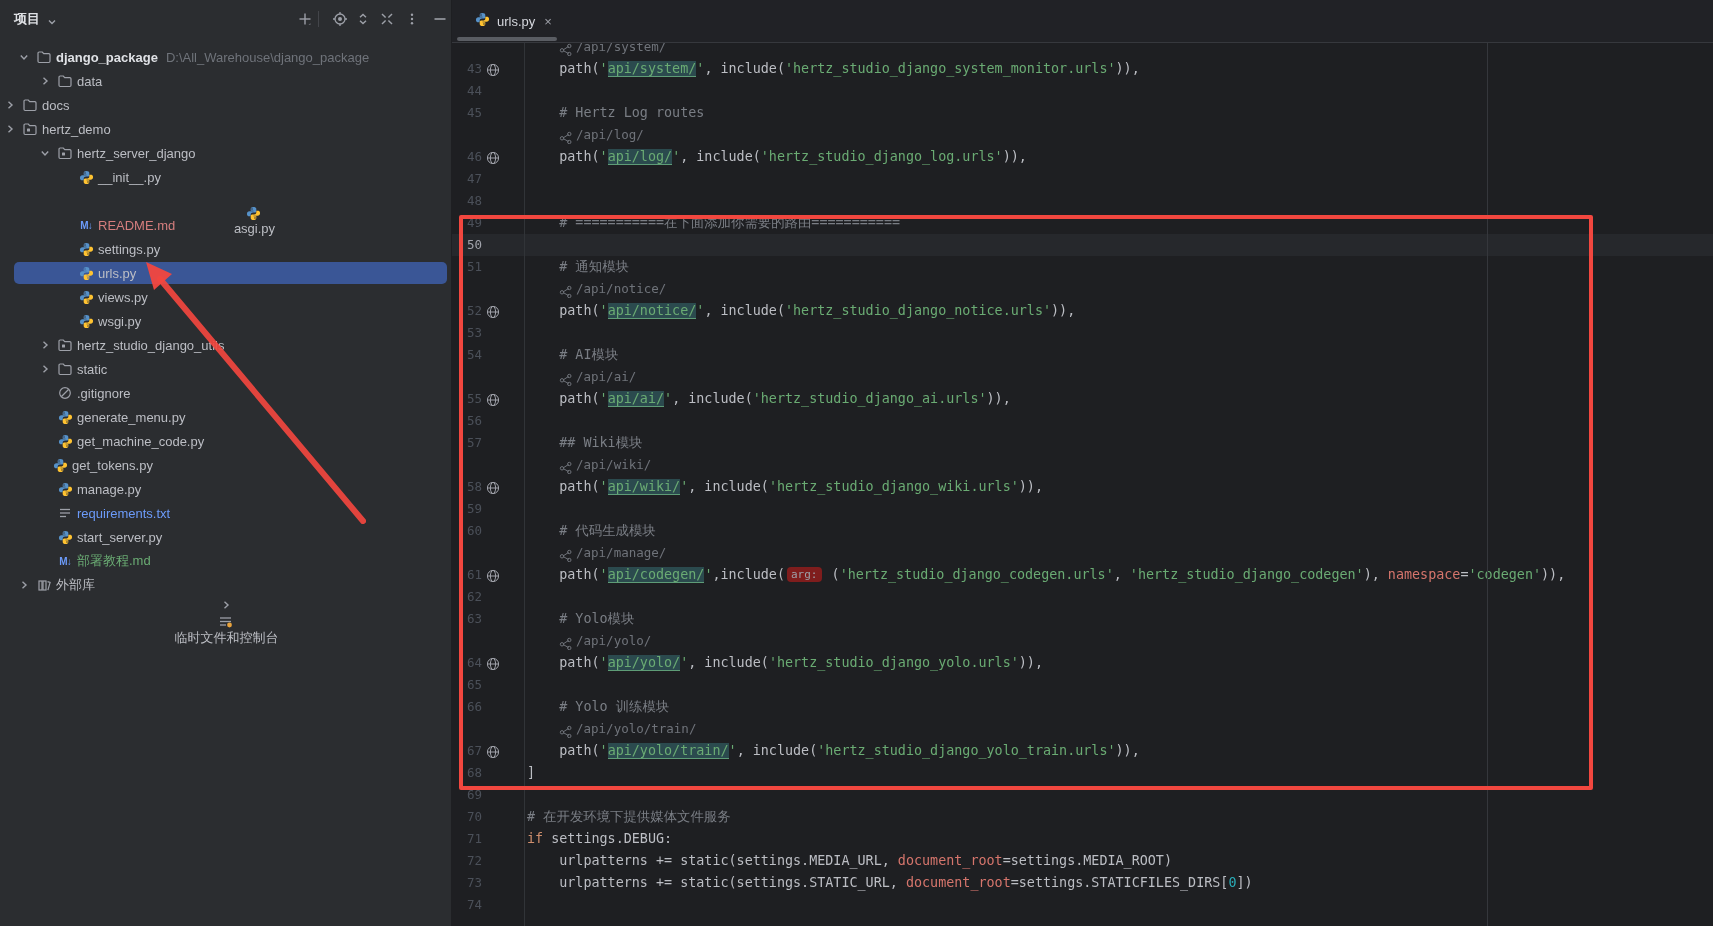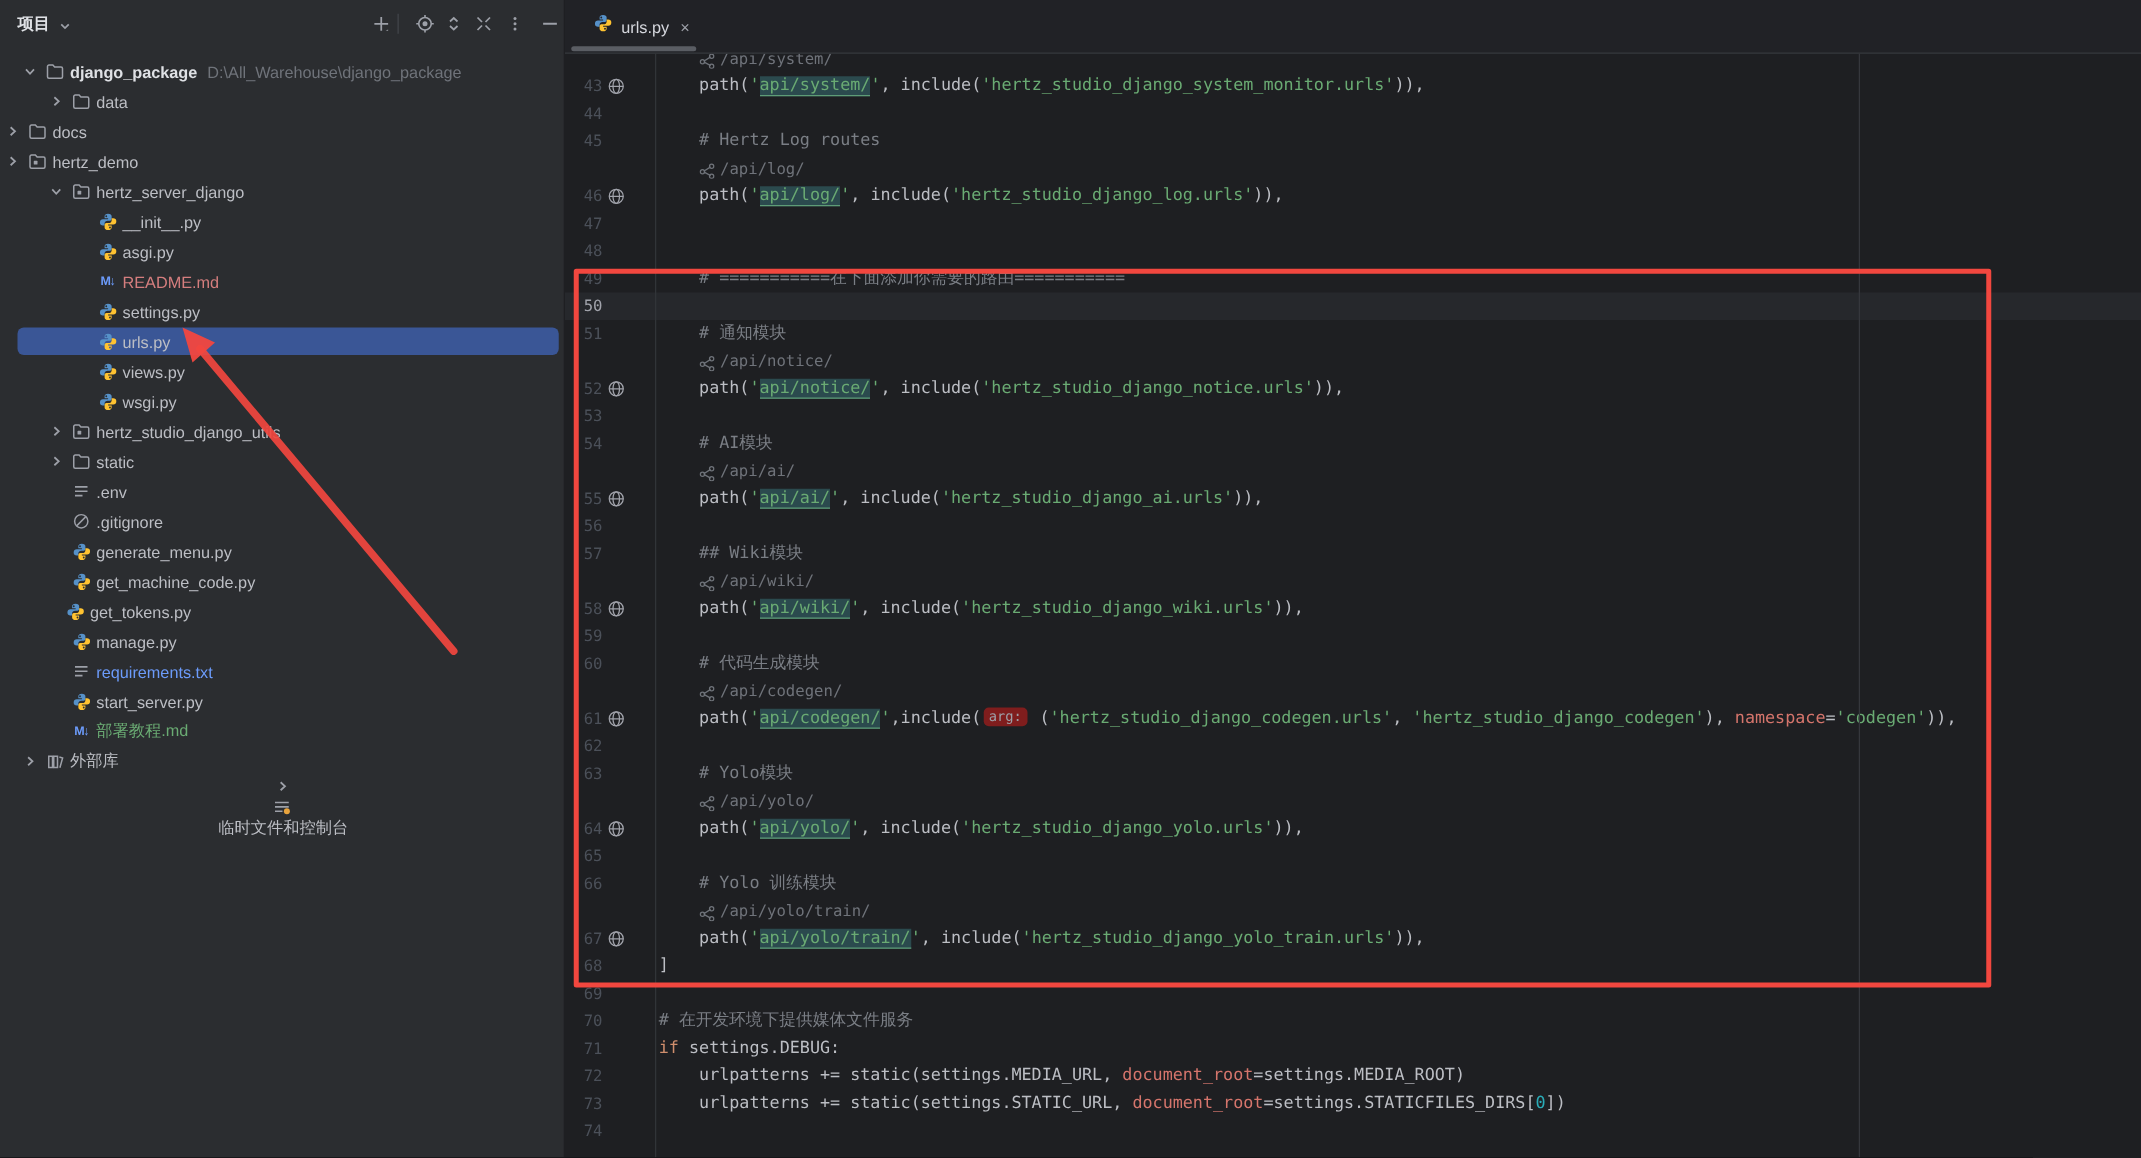--- a/index.html
+++ b/index.html
@@ -196,21 +196,21 @@
         <div class="trow" style="padding-left: 56px;">
           <span class="tchev"></span>
           <span class="tico">
             <svg width="15" height="15" viewBox="0 0 16 16">
               <path fill="#5691C8" d="M7.9 1C6 1 5 1.9 5 3.2V5h3v.7H3.6C2.1 5.7 1 6.6 1 8.5S2.1 11 3.6 11H5V9.2C5 7.8 6.2 7 7.5 7h2C10.6 7 11 6.1 11 5V3.2C11 1.9 10 1 7.9 1zM6.4 2.4a.8.8 0 1 1 0 1.6.8.8 0 0 1 0-1.6z"></path>
               <path fill="#FFC331" d="M8.1 15c1.9 0 2.9-.9 2.9-2.2V11H8v-.7h4.4c1.5 0 2.6-.9 2.6-2.8S13.9 5 12.4 5H11v1.8C11 8.2 9.8 9 8.5 9h-2C5.4 9 5 9.9 5 11v1.8C5 14.1 6 15 8.1 15zm1.5-1.4a.8.8 0 1 1 0-1.6.8.8 0 0 1 0 1.6z"></path>
             </svg>
           </span>
           <span class="tlabel">__init__.py</span>
         </div>
-        <div class="trow" style="padding-left: 56px;">
+        <div class="trow" style="padding-left: 56px; flex-direction: column;">
           <span class="tchev"></span>
           <span class="tico">
             <svg width="15" height="15" viewBox="0 0 16 16">
               <path fill="#5691C8" d="M7.9 1C6 1 5 1.9 5 3.2V5h3v.7H3.6C2.1 5.7 1 6.6 1 8.5S2.1 11 3.6 11H5V9.2C5 7.8 6.2 7 7.5 7h2C10.6 7 11 6.1 11 5V3.2C11 1.9 10 1 7.9 1zM6.4 2.4a.8.8 0 1 1 0 1.6.8.8 0 0 1 0-1.6z"></path>
               <path fill="#FFC331" d="M8.1 15c1.9 0 2.9-.9 2.9-2.2V11H8v-.7h4.4c1.5 0 2.6-.9 2.6-2.8S13.9 5 12.4 5H11v1.8C11 8.2 9.8 9 8.5 9h-2C5.4 9 5 9.9 5 11v1.8C5 14.1 6 15 8.1 15zm1.5-1.4a.8.8 0 1 1 0-1.6.8.8 0 0 1 0 1.6z"></path>
             </svg>
           </span>
           <span class="tlabel">asgi.py</span>
         </div>
         <div class="trow" style="padding-left: 56px;">
@@ -279,33 +279,20 @@
             <svg width="10" height="10" viewBox="0 0 10 10">
               <path d="M3.5 1.8 7 5 3.5 8.2" fill="none" stroke="#9DA0A8" stroke-width="1.4"></path>
             </svg>
           </span>
           <span class="tico">
             <svg width="16" height="16" viewBox="0 0 16 16">
               <path d="M2 4.2c0-.7.5-1.2 1.2-1.2h3.1l1.4 1.6h5.1c.7 0 1.2.5 1.2 1.2v6.5c0 .7-.5 1.2-1.2 1.2H3.2c-.7 0-1.2-.5-1.2-1.2z" fill="none" stroke="#9DA0A8" stroke-width="1.2"></path>
             </svg>
           </span>
           <span class="tlabel">static</span>
-        </div>
-        <div class="trow" style="padding-left: 35px;">
-          <span class="tchev"></span>
-          <span class="tico">
-            <svg width="14" height="14" viewBox="0 0 14 14">
-              <g stroke="#9DA0A8" stroke-width="1.3">
-                <line x1="2" y1="3.5" x2="12" y2="3.5"></line>
-                <line x1="2" y1="7" x2="12" y2="7"></line>
-                <line x1="2" y1="10.5" x2="8" y2="10.5"></line>
-              </g>
-            </svg>
-          </span>
-          <span class="tlabel">.env</span>
         </div>
         <div class="trow" style="padding-left: 35px;">
           <span class="tchev"></span>
           <span class="tico">
             <svg width="14" height="14" viewBox="0 0 14 14">
               <circle cx="7" cy="7" r="5.3" fill="none" stroke="#9DA0A8" stroke-width="1.2"></circle>
               <line x1="3.5" y1="10.5" x2="10.5" y2="3.5" stroke="#9DA0A8" stroke-width="1.2"></line>
             </svg>
           </span>
           <span class="tlabel">.gitignore</span>
@@ -526,21 +513,21 @@
         <div class="crow"><span class="inlay-ico"><svg width="13" height="13" viewBox="0 0 13 13">
               <g stroke="#6F737A" stroke-width="1">
                 <line x1="4" y1="7" x2="9.5" y2="3.5"></line>
                 <line x1="4" y1="7.5" x2="9.5" y2="10.5"></line>
               </g>
               <g fill="none" stroke="#6F737A" stroke-width="1">
                 <circle cx="3" cy="7.3" r="1.7"></circle>
                 <circle cx="10.3" cy="3" r="1.7"></circle>
                 <circle cx="10.3" cy="11" r="1.7"></circle>
               </g>
-            </svg></span><span class="inlay-text">/api/codegen/</span></div>
+            </svg></span><span class="inlay-text">/api/manage/</span></div>
         <div class="crow"><span class="lnum">61</span><span class="g-globe"><svg width="14" height="14" viewBox="0 0 14 14">
               <g fill="none" stroke="#A1A3AB" stroke-width="1">
                 <circle cx="7" cy="7" r="5.6"></circle>
                 <ellipse cx="7" cy="7" rx="2.6" ry="5.6"></ellipse>
                 <line x1="1.4" y1="7" x2="12.6" y2="7"></line>
               </g>
             </svg></span><span class="ltext"><span>    path(</span><span class="t-s">'</span><span class="t-h">api/codegen/</span><span class="t-s">'</span><span>,include(</span><span class="t-pill">arg:</span><span> (</span><span class="t-s">'hertz_studio_django_codegen.urls'</span><span>, </span><span class="t-s">'hertz_studio_django_codegen'</span><span>), </span><span class="t-a">namespace</span><span>=</span><span class="t-s">'codegen'</span><span>)),</span></span></div>
         <div class="crow"><span class="lnum">62</span></div>
         <div class="crow"><span class="lnum">63</span><span class="ltext"><span class="t-c">    # Yolo模块</span></span></div>
         <div class="crow"><span class="inlay-ico"><svg width="13" height="13" viewBox="0 0 13 13">

